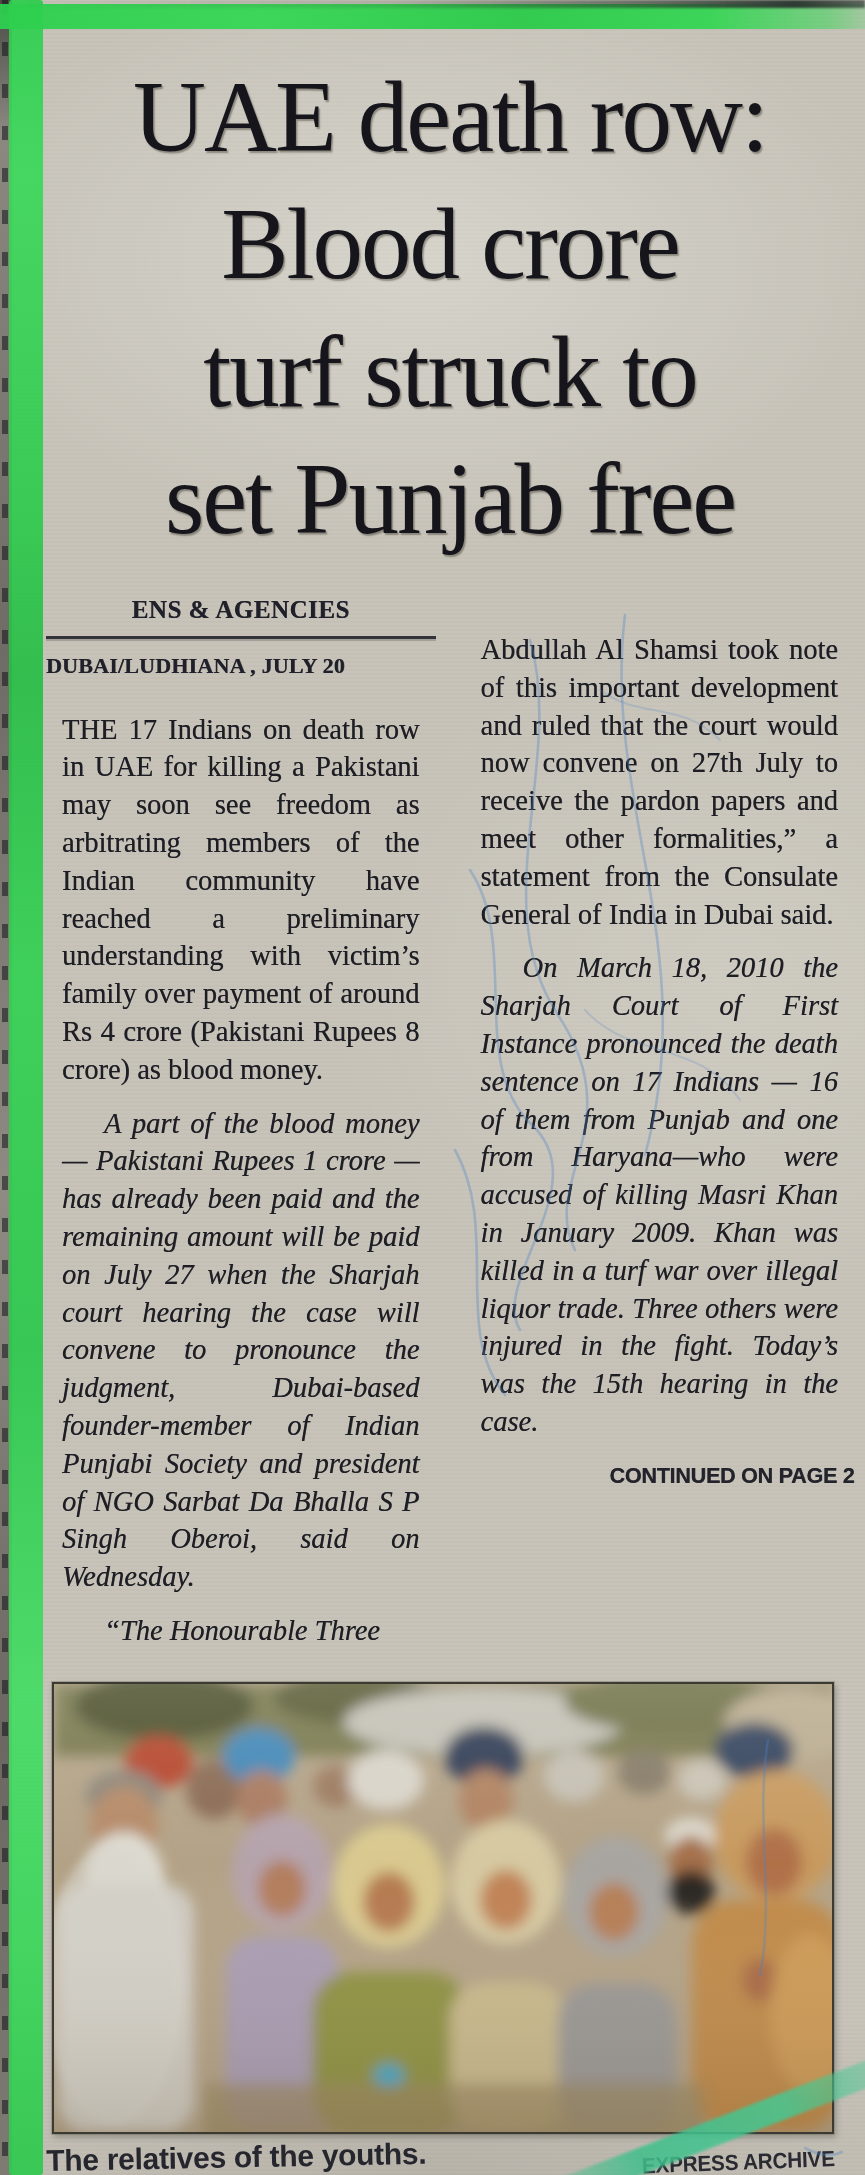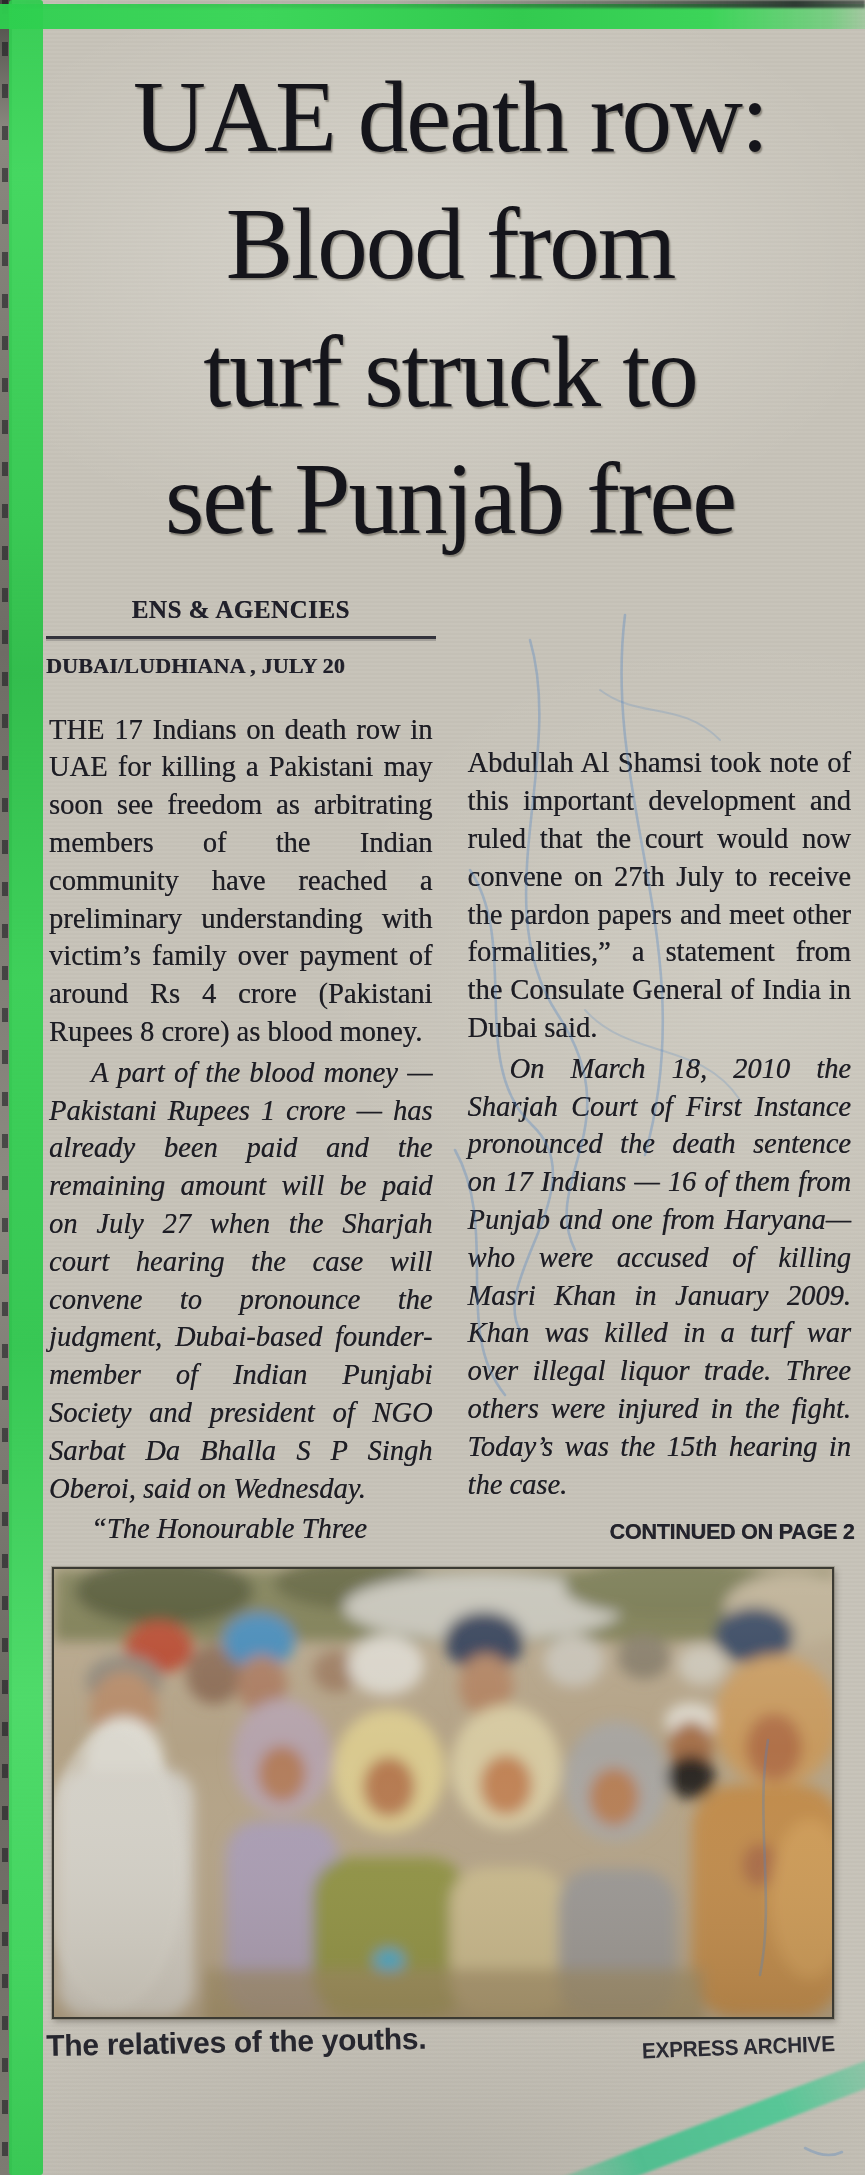--- a/index.html
+++ b/index.html
@@ -29,24 +29,24 @@
     background:linear-gradient(90deg, rgba(45,55,45,0) 0%, rgba(45,55,45,.15) 45%, rgba(42,52,44,.6) 75%, #2e3a33 92%, rgba(46,58,51,.7) 100%);
     filter:blur(1px);}
   .hl-diagonal{position:absolute;right:-36px;bottom:28px;width:380px;height:26px;z-index:6;
     background:linear-gradient(90deg, rgba(64,193,137,.15), #3fbf8b 30%, #46c892 70%, rgba(70,200,146,.4));
     transform:rotate(-21deg);border-radius:12px;filter:blur(1.5px);opacity:.85;}
   
   .content{position:absolute;left:46px;top:12px;width:808px;z-index:3;}
   .headline{margin-top:42px;text-align:center;color:#15151b;
     font-size:101px;line-height:1.26;letter-spacing:-2px;font-weight:500;
     text-shadow:1.5px 1.5px 1.5px rgba(60,55,45,.45);}
-  .columns{display:flex;gap:29px;margin-top:28px;align-items:flex-end;}
+  .columns{display:flex;gap:29px;margin-top:28px;}
   .col{width:396px;color:#1d1d24;font-size:28.5px;line-height:37.8px;text-align:justify;
     text-shadow:.3px 0 0 rgba(29,29,36,.7);}
-  .col p{margin:3px;}
+  .col p{margin:16px;}
   .col p.indent{text-indent:42px;font-style:italic;}
   .byline-block{margin-bottom:26px;}
   .byline{text-align:center;font-weight:bold;font-size:25px;letter-spacing:.5px;color:#20202a;
     text-shadow:.4px 0 0 rgba(32,32,42,.7);}
   .byline-rule{height:3px;background:#33333c;margin:7px 0 8px 0;box-shadow:0 2px 0 rgba(51,51,60,.25);}
   .dateline{font-weight:bold;font-size:22px;color:#20202a;letter-spacing:.2px;
     text-shadow:.4px 0 0 rgba(32,32,42,.7);}
   .rcol{padding-top:24px;}
   .continued{margin-top:10px;text-align:right;font-family:"Liberation Sans","DejaVu Sans",sans-serif;
     font-weight:bold;font-size:22.5px;letter-spacing:-.3px;color:#23232c;transform:scaleX(.96);transform-origin:right;}
@@ -69,21 +69,21 @@
 
   <div class="edge-sliver"></div>
   <div class="hl-left"></div>
   <div class="hl-top"></div>
   <div class="top-dark-line"></div>
 
   <div class="content">
 
     <div class="headline">
       <div>UAE death row:</div>
-      <div>Blood from</div>
+      <div>Blood crore</div>
       <div>turf struck to</div>
       <div>set Punjab free</div>
     </div>
 
     <div class="columns">
 
       <div class="col">
         <div class="byline-block">
           <div class="byline">ENS &amp; AGENCIES</div>
           <div class="byline-rule"></div>

